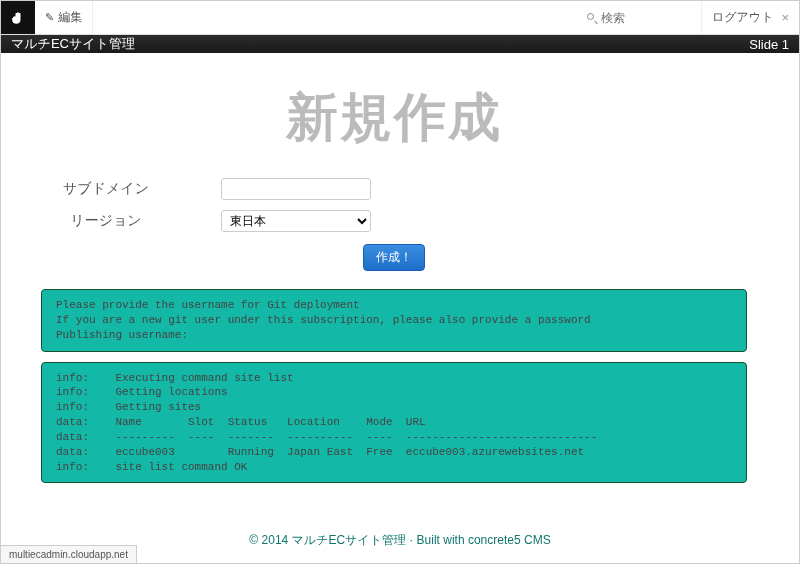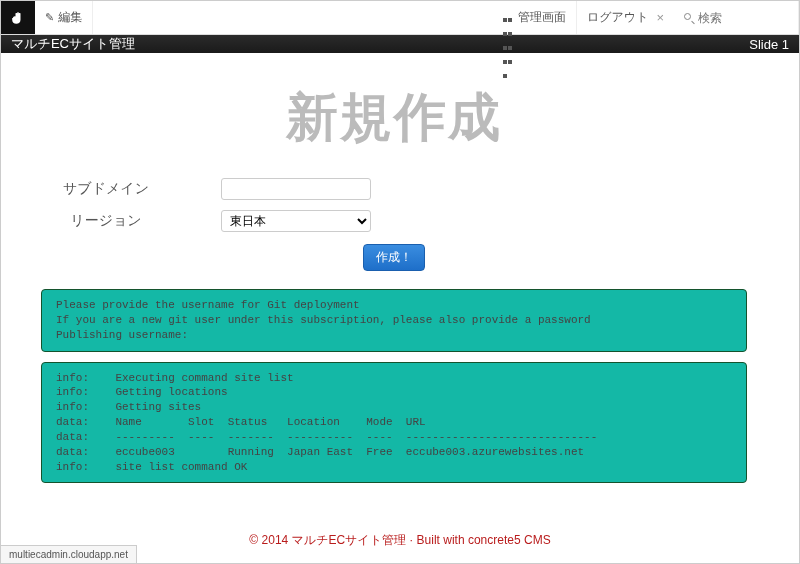--- a/index.html
+++ b/index.html
@@ -128,21 +128,21 @@
     overflow-x: auto;
     line-height: 1.35;
   }
   
   .footer {
     position: absolute;
     bottom: 14px;
     left: 0; right: 0;
     text-align: center;
     font-size: 12px;
-    color: #b91c1c;
+    color: #0f766e;
   }
   
   .status-bar {
     position: absolute;
     left: 0;
     bottom: 0;
     background: #f6f6f6;
     border: 1px solid #ccc;
     border-left: none;
     border-bottom: none;
@@ -159,34 +159,30 @@
   <div class="logo">
     <svg viewBox="0 0 24 24">
         <path fill="#fff" d="M6 12c0-1 1-2 2-2s1 0 1 1V7c0-1 1-1 1-1s1 0 1 1v3V6c0-1 1-1 1-1s1 0 1 1v5V7c0-1 1-1 1-1s1 0 1 1v7c0 3-2 5-5 5s-5-2-5-5v-2z"></path>
       </svg>
   </div>
   <div class="tb-item">
     <span class="pencil-icon">✎</span>
     <span>編集</span>
   </div>
   <div class="tb-spacer"></div>
-  <div class="tb-item">
-    <span class="grid-icon"><span></span><span></span><span></span><span></span><span></span><span></span><span></span><span></span><span></span></span>
-    <span>管理画面</span>
-  </div>
-  <div class="tb-item logout">
-    <span>ログアウト</span>
-    <span class="close-x">×</span>
-  </div>
   <div class="tb-item search">
     <span class="mag-icon">
         <span class="circ"></span>
         <span class="hand"></span>
       </span>
     <input type="text" placeholder="検索" style="">
+  </div>
+  <div class="tb-item logout">
+    <span>ログアウト</span>
+    <span class="close-x">×</span>
   </div>
 </div>
 
 <div class="black-bar">
   <span>マルチECサイト管理</span>
   <span>Slide 1</span>
 </div>
 
 <div class="main">
   <h1 class="big">新規作成</h1>

